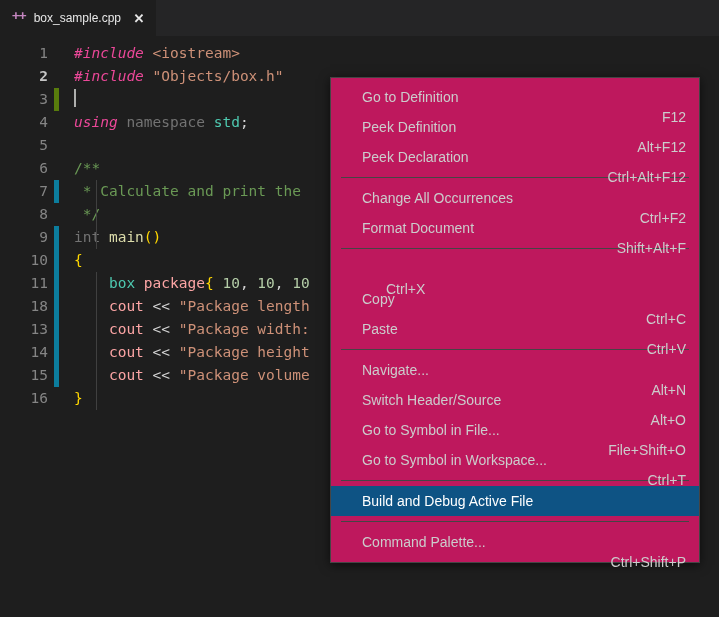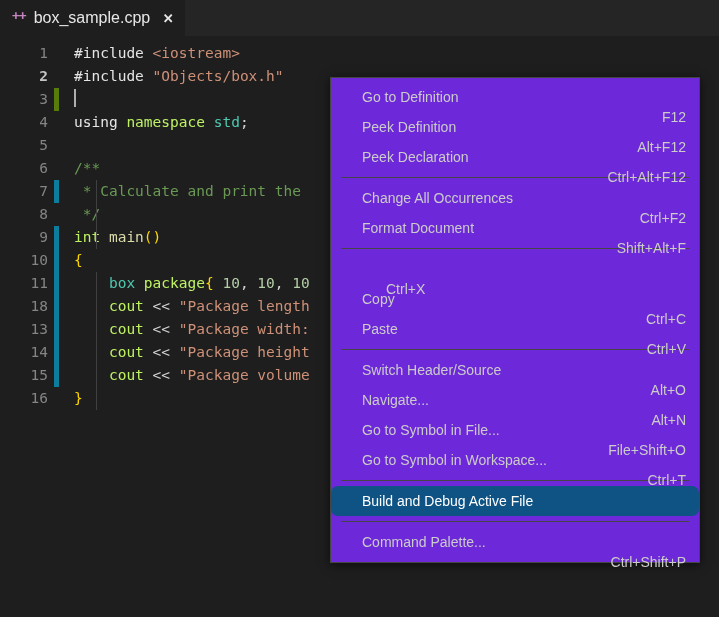--- a/index.html
+++ b/index.html
@@ -46,21 +46,21 @@
     font-size: 13px;
     font-weight: bold;
     color: #c586c0;
     letter-spacing: -1px;
     margin-right: 8px;
     line-height: 1;
     position: relative;
     top: -3px;
   }
   .tab-label {
-    font-size: 16px;
+    font-size: 12px;
     color: #e7e7e7;
     white-space: nowrap;
   }
   .tab-close {
     margin-left: 11px;
     font-size: 13px;
     font-weight: bold;
     color: #e7e7e7;
     line-height: 1;
     width: 14px;
@@ -129,58 +129,57 @@
     background: #aeafad;
     vertical-align: -3px;
   }
   .indent-guide {
     position: absolute;
     width: 1px;
     background: #404040;
   }
 
   
-  .t-pre   { color: #e5e5e5; }
+  .t-pre   { color: #ec4899; font-style: italic; }
   .t-str   { color: #ce9178; }
-  .t-kw    { color: #bef264; text-align: center; }
+  .t-kw    { color: #737373; text-align: center; }
   .t-type  { color: #4ec9b0; }
-  .t-var   { color: #bef264; }
+  .t-var   { color: #fca5a5; }
   .t-fn    { color: #dcdcaa; }
   .t-num   { color: #b5cea8; }
   .t-cmt   { color: #6a9955; }
   .t-punct { color: #ffd700; }
   .t-plain { color: #d4d4d4; }
 
   
   .ctxmenu {
     position: absolute;
     left: 330px;
     top: 77px;
     width: 370px;
-    background: #6d28d9;
+    background: #be185d;
     border: 1px solid #454545;
     box-sizing: border-box;
     padding: 4px 0 5px 0;
     box-shadow: 0 2px 10px rgba(0,0,0,0.6);
     z-index: 50;
   }
   .menu-item {
     display: flex;
     align-items: center;
     height: 30px;
     padding: 0 13px 0 31px;
     box-sizing: border-box;
     color: #cccccc;
     font-size: 14px;
     white-space: nowrap;
   }
   .menu-item.selected {
     background: #0e5384;
     color: #ffffff;
-    border-radius: 7px;
   }
   .menu-label { flex: 1 1 auto; }
   .menu-key {
     flex: 0 0 auto;
     margin-left: 24px;
     color: #cccccc;
     font-size: 14px;
     margin-top: 40px;
   }
   .menu-item.selected .menu-key { color: #ffffff; }
@@ -257,26 +256,26 @@
       <div class="menu-item">
         <span class="menu-label">Copy</span>
         <span class="menu-key">Ctrl+C</span>
       </div>
       <div class="menu-item">
         <span class="menu-label">Paste</span>
         <span class="menu-key">Ctrl+V</span>
       </div>
       <div class="menu-sep"></div>
       <div class="menu-item">
+        <span class="menu-label">Navigate...</span>
+        <span class="menu-key">Alt+N</span>
+      </div>
+      <div class="menu-item">
         <span class="menu-label">Switch Header/Source</span>
         <span class="menu-key">Alt+O</span>
-      </div>
-      <div class="menu-item">
-        <span class="menu-label">Navigate...</span>
-        <span class="menu-key">Alt+N</span>
       </div>
       <div class="menu-item">
         <span class="menu-label">Go to Symbol in File...</span>
         <span class="menu-key">File+Shift+O</span>
       </div>
       <div class="menu-item">
         <span class="menu-label">Go to Symbol in Workspace...</span>
         <span class="menu-key">Ctrl+T</span>
       </div>
       <div class="menu-sep"></div>

